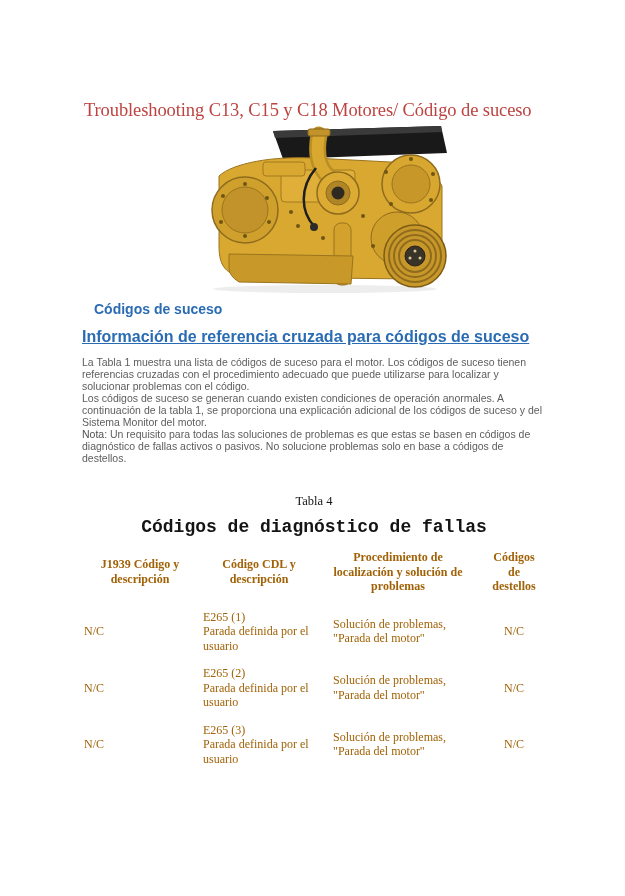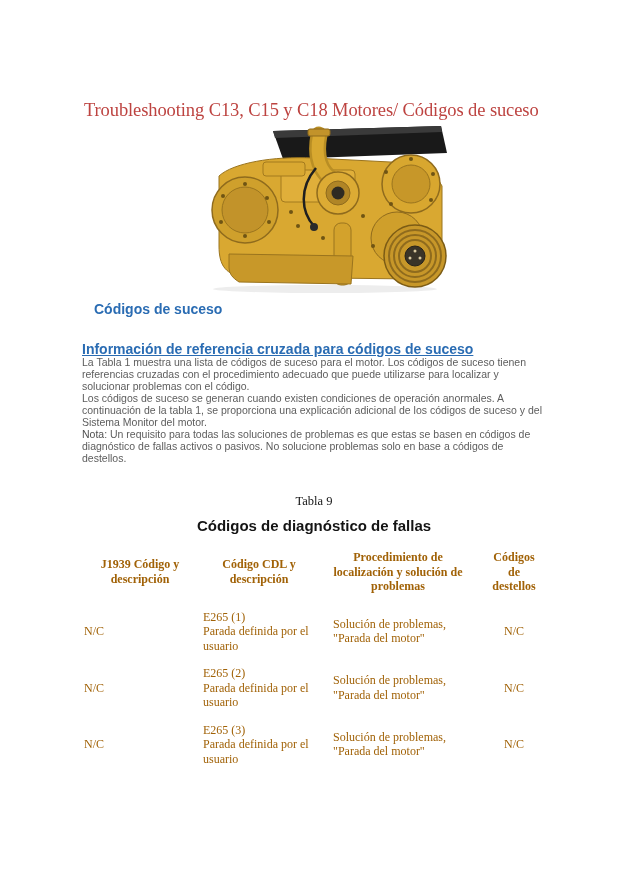--- a/index.html
+++ b/index.html
@@ -21,43 +21,43 @@
     white-space:nowrap;
   }
   .engine-wrap{
     position:absolute;left:203px;top:126px;width:247px;height:168px;
   }
   .section-heading{
     position:absolute;left:82px;top:289px;margin:12px;
     font-size:14px;font-weight:bold;color:#2a6cb3;
   }
   .cross-ref-link{
-    position:absolute;left:82px;top:341px;
-    font-size:14px;font-weight:bold;color:#2a6cb3;
+    position:absolute;left:82px;top:328px;
+    font-size:16px;font-weight:bold;color:#2a6cb3;
     text-decoration:underline;
     cursor:pointer;
   }
   .body-text{
     position:absolute;left:82px;top:356px;width:464px;
     font-size:10.5px;line-height:12px;color:#5d5d5d;
   }
   .body-text p{margin:0;}
   .note-label{font-weight:normal;color:#4f4f4f;}
   .table-caption{
     position:absolute;left:82px;top:494px;width:464px;
     text-align:center;
     font-family:"Liberation Serif",serif;
     font-size:12.5px;color:#141414;
   }
   .table-title{
     position:absolute;left:82px;top:517px;width:464px;
     text-align:center;
-    font-family:Liberation Sans, sans-serif;
+    font-family:Liberation Mono, monospace;
     font-weight:bold;
-    font-size:15px;color:#141414;
+    font-size:18px;color:#141414;
   }
   table.fault-table{
     position:absolute;left:84px;top:550px;
     width:470px;
     border-collapse:collapse;
     table-layout:fixed;
     font-family:"Liberation Serif",serif;
     font-size:12px;color:#a16207;
   }
   table.fault-table col.c1{width:112px;}
@@ -77,21 +77,21 @@
   table.fault-table td.cell-j1939{text-align:left;padding-left:0;}
   table.fault-table td.cell-cdl{text-align:left;padding-left:7px;margin-top:42px;}
   table.fault-table td.cell-proc{text-align:left;padding-left:11px;}
   table.fault-table td.cell-flash{text-align:center;}
 </style>
 </head>
 <body>
 
 <div class="page">
 
-  <h1 class="doc-title">Troubleshooting C13, C15 y C18 Motores/ Códigos de suceso</h1>
+  <h1 class="doc-title">Troubleshooting C13, C15 y C18 Motores/ Código de suceso</h1>
 
   <div class="engine-wrap">
     <svg width="247" height="168" viewBox="0 0 247 168" xmlns="http://www.w3.org/2000/svg">
 
       <ellipse cx="122" cy="163" rx="112" ry="4" fill="#ededed"></ellipse>
 
       <polygon points="70,5 238,0 244,27 80,33" fill="#191919"></polygon>
       <polygon points="70,5 238,0 239,6 72,12" fill="#3a3a3a"></polygon>
 
       <path d="M16,50 C30,37 70,30 110,32 L226,38 L239,60 L239,140 L210,153 L42,151 C23,149 16,140 16,120 Z" fill="#d9a831" stroke="#9a741e" stroke-width="1"></path>
@@ -153,21 +153,21 @@
   <h2 class="section-heading">Códigos de suceso</h2>
 
   <a class="cross-ref-link">Información de referencia cruzada para códigos de suceso</a>
 
   <div class="body-text">
     <p>La Tabla 1 muestra una lista de códigos de suceso para el motor. Los códigos de suceso tienen referencias cruzadas con el procedimiento adecuado que puede utilizarse para localizar y solucionar problemas con el código.</p>
     <p>Los códigos de suceso se generan cuando existen condiciones de operación anormales. A continuación de la tabla 1, se proporciona una explicación adicional de los códigos de suceso y del Sistema Monitor del motor.</p>
     <p><span class="note-label">Nota</span><span>: Un requisito para todas las soluciones de problemas es que estas se basen en códigos de diagnóstico de fallas activos o pasivos. No solucione problemas solo en base a códigos de destellos.</span></p>
   </div>
 
-  <div class="table-caption">Tabla 9</div>
+  <div class="table-caption">Tabla 4</div>
   <div class="table-title">Códigos de diagnóstico de fallas</div>
 
   <table class="fault-table">
     <colgroup>
         <col class="c1">
         <col class="c2">
         <col class="c3">
         <col class="c4">
       </colgroup>
     <thead>

